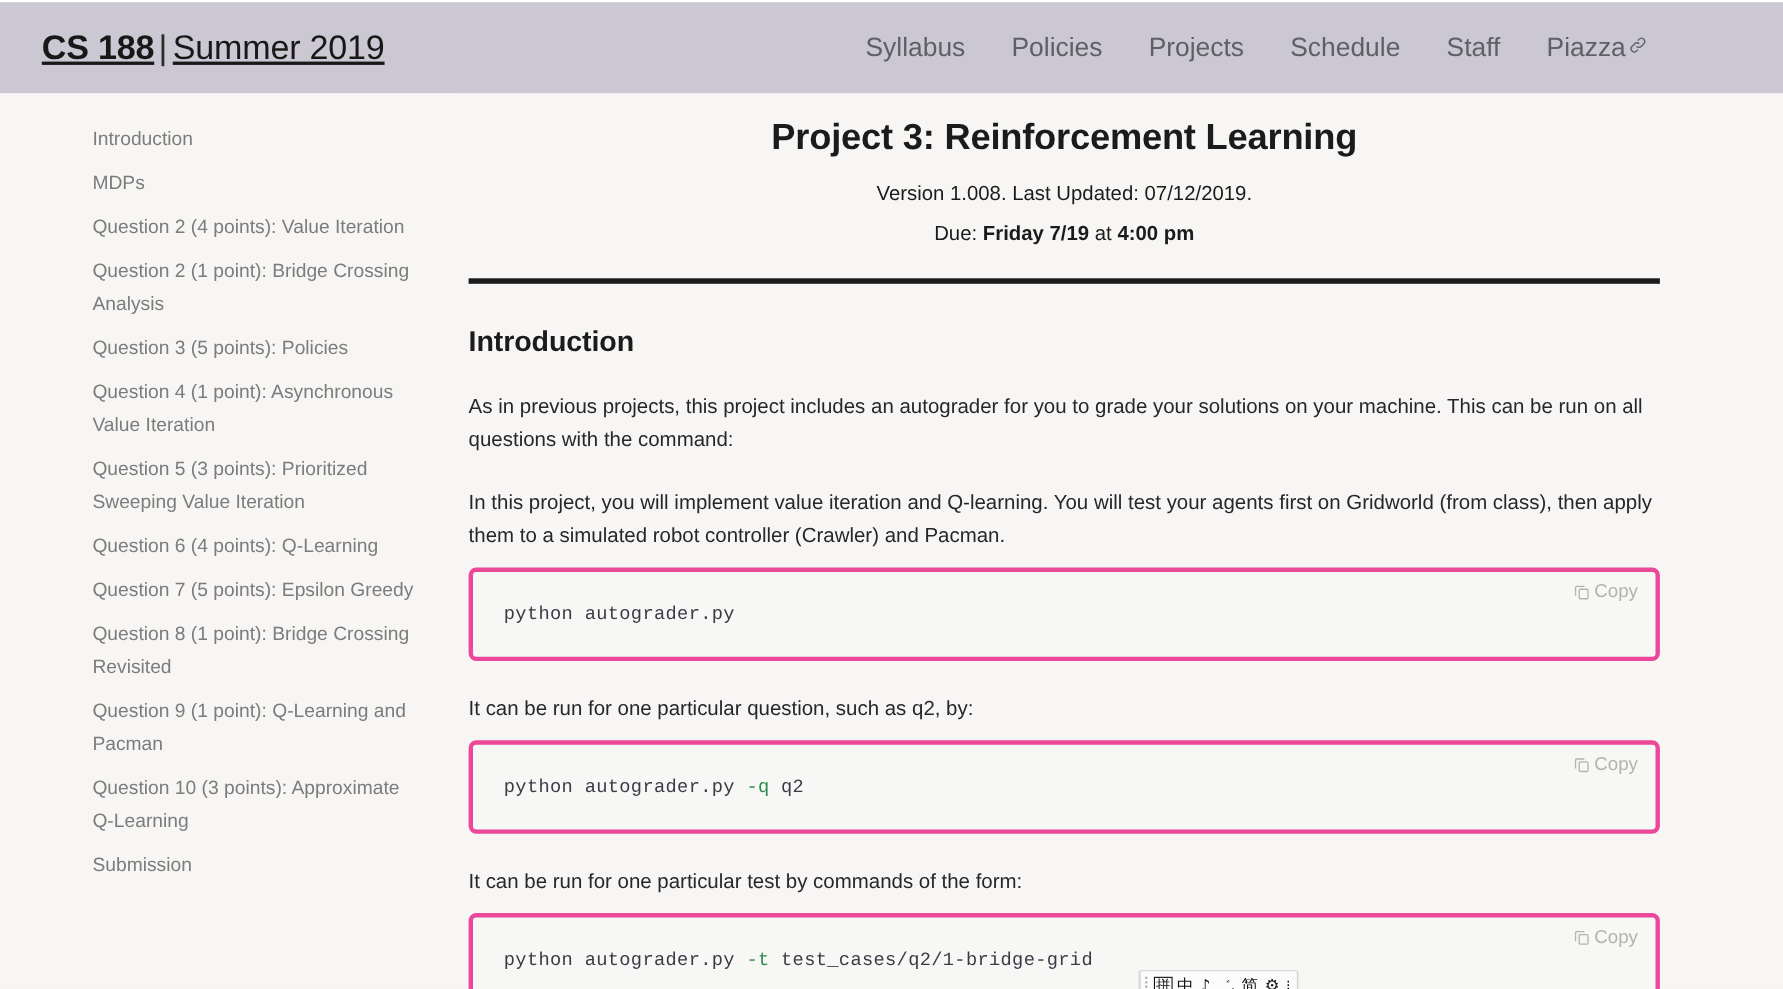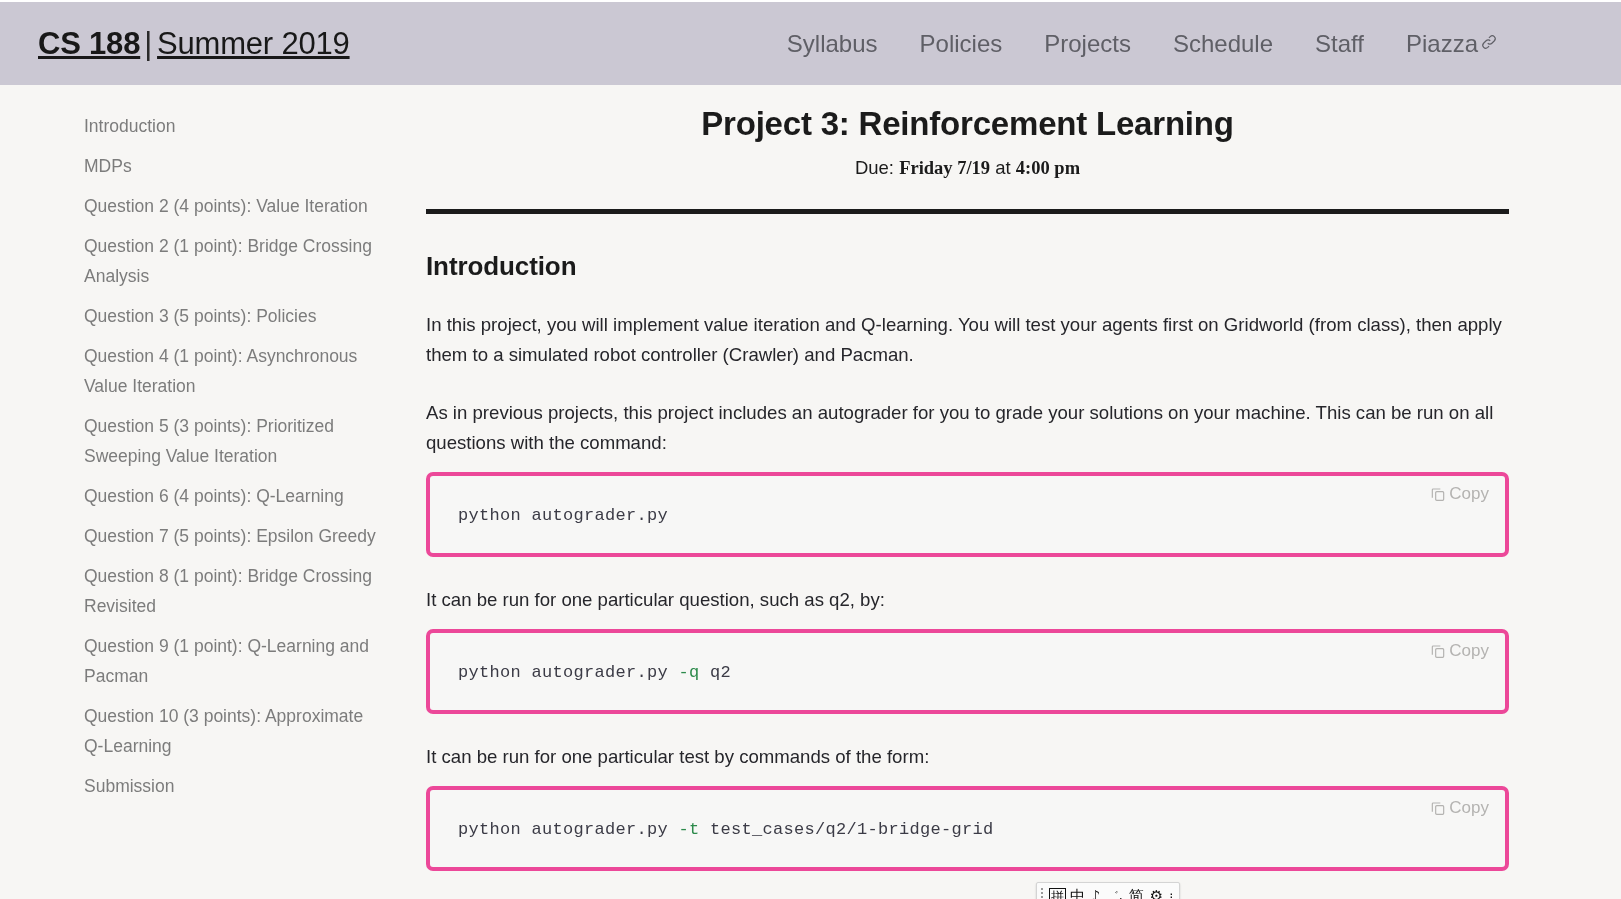--- a/index.html
+++ b/index.html
@@ -102,21 +102,21 @@
     text-align: center;
     letter-spacing: -0.2px;
   }
   .doc-sub {
     margin: 22px 0 0 0;
     text-align: center;
     font-size: 18.5px;
     color: #1b1b1b;
   }
   .doc-sub.due { margin-top: 14px; }
-  .doc-sub .bold { font-weight: 700; font-family: Liberation Serif, serif; }
+  .doc-sub .bold { font-weight: 700; }
   #title-rule {
     height: 5px;
     background: #1b1b1b;
     margin: 30px 0 0 0;
     border: 0;
   }
 
   h2.section-heading {
     margin: 37px 0 0 0;
     font-size: 26px;
@@ -257,35 +257,36 @@
     <a class="toc-item" href="#">Question 7 (5 points): Epsilon Greedy</a>
     <a class="toc-item" href="#">Question 8 (1 point): Bridge Crossing Revisited</a>
     <a class="toc-item" href="#">Question 9 (1 point): Q-Learning and Pacman</a>
     <a class="toc-item" href="#">Question 10 (3 points): Approximate Q-Learning</a>
     <a class="toc-item" href="#">Submission</a>
   </aside>
 
   <main id="content">
     <h1 id="doc-title">Project 3: Reinforcement Learning</h1>
 
+    <p class="doc-sub">Version 1.008. Last Updated: 07/12/2019.</p>
 
     <p class="doc-sub due">
       <span>Due:</span>
       <span class="bold">Friday 7/19</span>
       <span>at</span>
       <span class="bold">4:00 pm</span>
     </p>
 
     <hr id="title-rule">
 
     <h2 class="section-heading">Introduction</h2>
 
+    <p class="body-text">As in previous projects, this project includes an autograder for you to grade your solutions on your machine. This can be run on all questions with the command:</p>
+
     <p class="body-text">In this project, you will implement value iteration and Q-learning. You will test your agents first on Gridworld (from class), then apply them to a simulated robot controller (Crawler) and Pacman.</p>
-
-    <p class="body-text">As in previous projects, this project includes an autograder for you to grade your solutions on your machine. This can be run on all questions with the command:</p>
 
     <div class="code-block">
       <button class="copy-btn">
         <span>
             <svg width="16" height="16" viewBox="0 0 24 24" fill="none" stroke="#b4b3b1" stroke-width="1.8">
               <rect x="8.5" y="8.5" width="12" height="13" rx="1.6"></rect>
               <path d="M15.5 4.5H4.8A1.3 1.3 0 0 0 3.5 5.8v11.7"></path>
             </svg>
           </span>
         <span>Copy</span>

